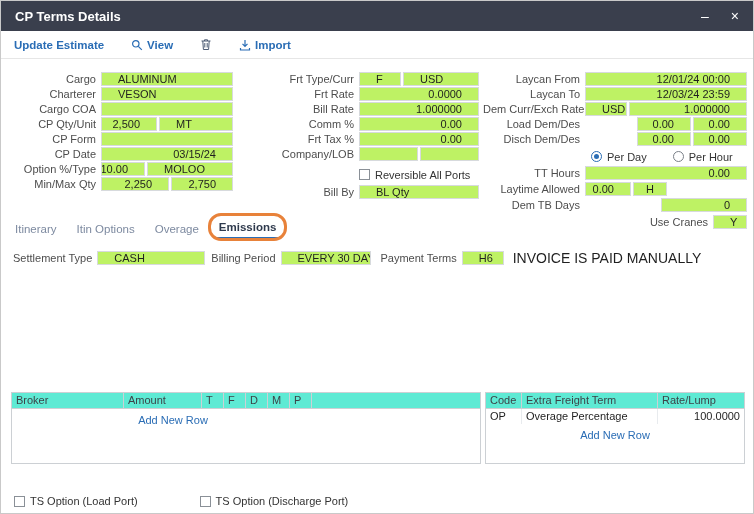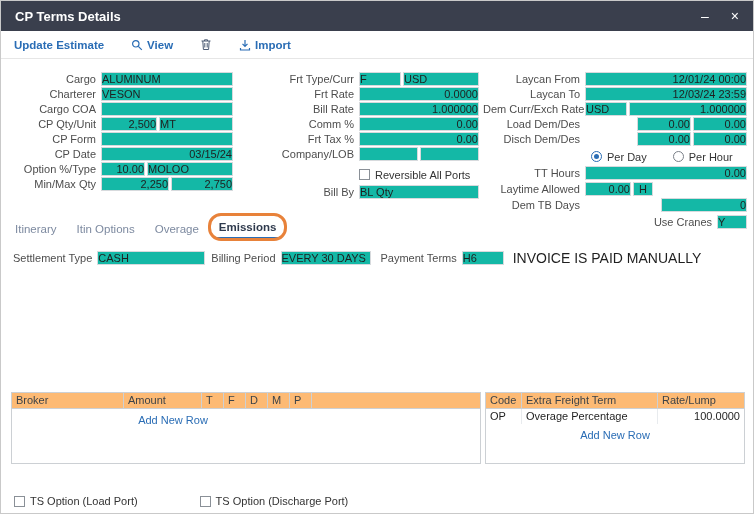--- a/index.html
+++ b/index.html
@@ -13,21 +13,21 @@
 
   
   .toolbar { position: absolute; left: 0; top: 30px; width: 100%; height: 28px; background: #fff; border-bottom: 1px solid #e6e6e6; display: flex; align-items: center; padding-left: 13px; }
   .tool { color: #2a6db5; font-size: 11.5px; font-weight: bold; display: flex; align-items: center; gap: 4px; cursor: pointer; }
   .tool + .tool { margin-left: 27px; }
   .tool svg { display: block; }
 
   
   .row { display: flex; align-items: center; height: 15px; }
   .lbl { color: #4d4d4d; font-size: 11px; text-align: right; padding-right: 5px; white-space: nowrap; flex: 0 0 auto; }
-  .fld { background: #14b8a6; border: 1px solid #d7dadd; height: 14px; font-size: 11px; color: #1f1f1f; display: flex; align-items: center; padding: 0 0; overflow: hidden; white-space: nowrap; }
+  .fld { background: #bef264; border: 1px solid #d7dadd; height: 14px; font-size: 11px; color: #1f1f1f; display: flex; align-items: center; padding: 0 16px; overflow: hidden; white-space: nowrap; }
   .num { justify-content: flex-end; }
   .grow { flex: 1; }
   .col { position: absolute; display: flex; flex-direction: column; }
   #col-left  { left: 10px;  top: 70px; width: 222px; }
   #col-mid   { left: 238px; top: 70px; width: 240px; }
   #col-right { left: 482px; top: 70px; width: 264px; }
   #col-left .lbl  { width: 90px; }
   #col-mid .lbl   { width: 120px; }
   #col-right .lbl { width: 102px; }
 
@@ -45,21 +45,21 @@
 
   
   .settlement { position: absolute; left: 12px; top: 249px; display: flex; align-items: center; font-size: 11px; }
   .settlement .lbl { padding-right: 5px; }
   .plain-text { font-size: 14px; color: #1f1f1f; margin-left: 9px; white-space: nowrap; }
 
   
   .grid { position: absolute; background: #fff; border: 1px solid #ccd0d4; }
   #broker-grid { left: 10px; top: 391px; width: 470px; height: 72px; }
   #exfrt-grid  { left: 484px; top: 391px; width: 260px; height: 72px; }
-  .grid-header { display: flex; height: 16px; background: #fdba74; border-bottom: 1px solid #ccd0d4; }
+  .grid-header { display: flex; height: 16px; background: #5eead4; border-bottom: 1px solid #ccd0d4; }
   .gh { font-size: 11px; color: #3d4348; padding: 1px 4px 0 4px; border-right: 1px solid #ccd0d4; overflow: hidden; white-space: nowrap; }
   .gh:last-child { border-right: none; }
   .gr { display: flex; height: 15px; }
   .gc { font-size: 11px; color: #1f1f1f; padding: 1px 4px 0 4px; border-right: 1px solid #e8ebee; overflow: hidden; white-space: nowrap; }
   .gc:last-child { border-right: none; }
   .addrow { font-size: 11px; color: #2a6db5; text-align: center; margin-top: 5px; cursor: pointer; }
   #broker-grid .addrow { width: 322px; }
 
   
   .footer-cbs { position: absolute; left: 13px; top: 494px; display: flex; align-items: center; }

